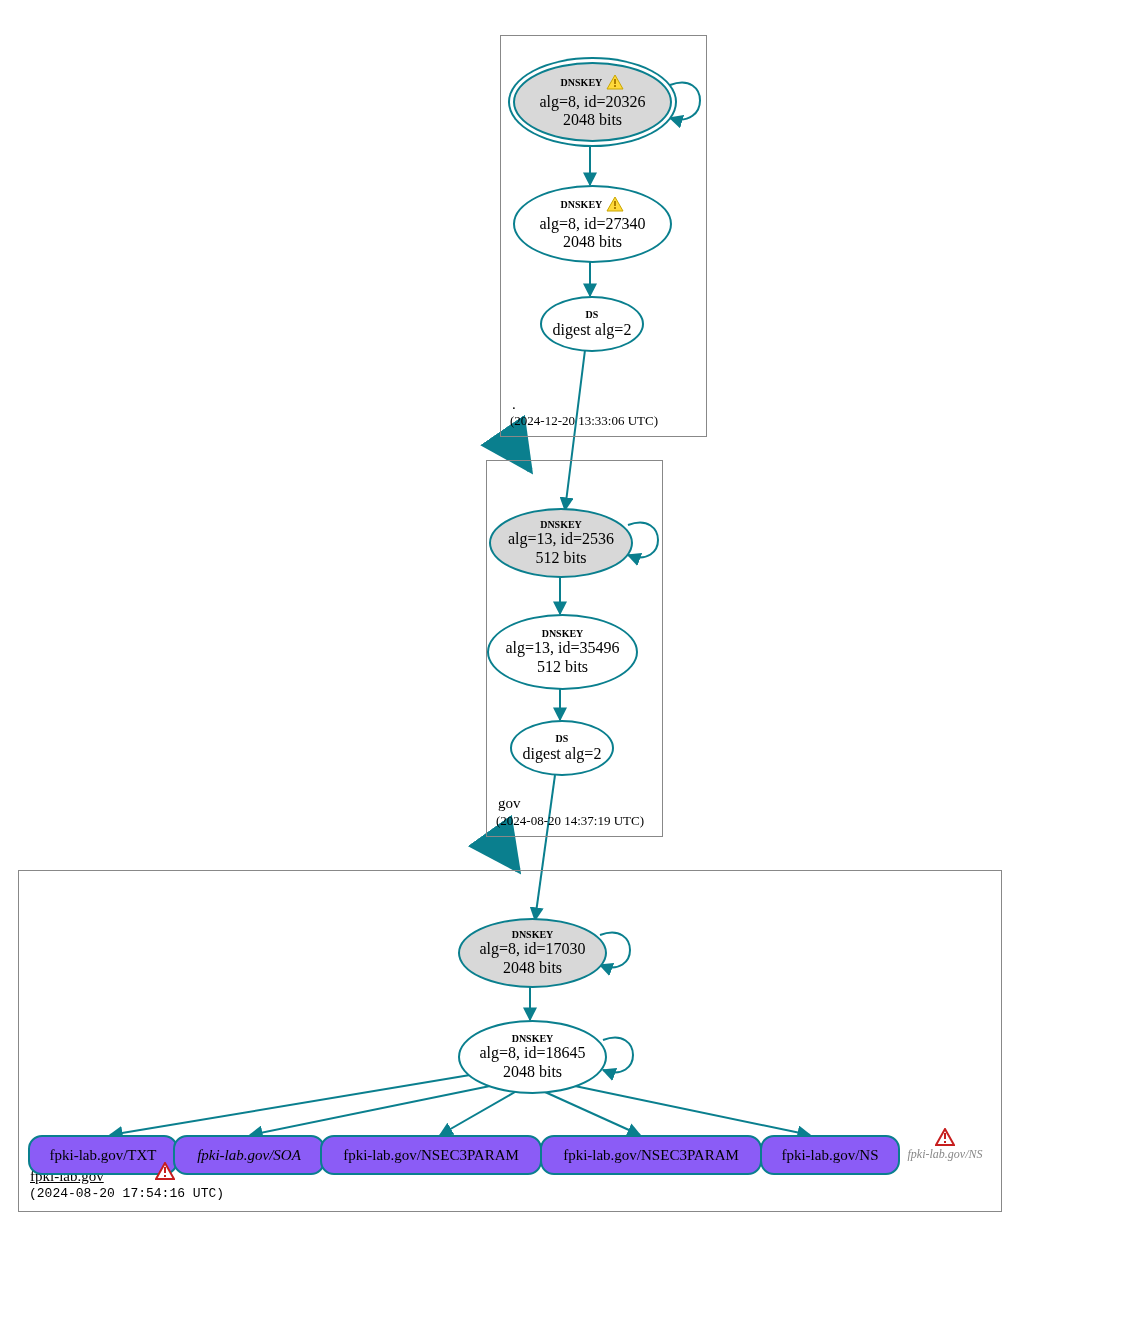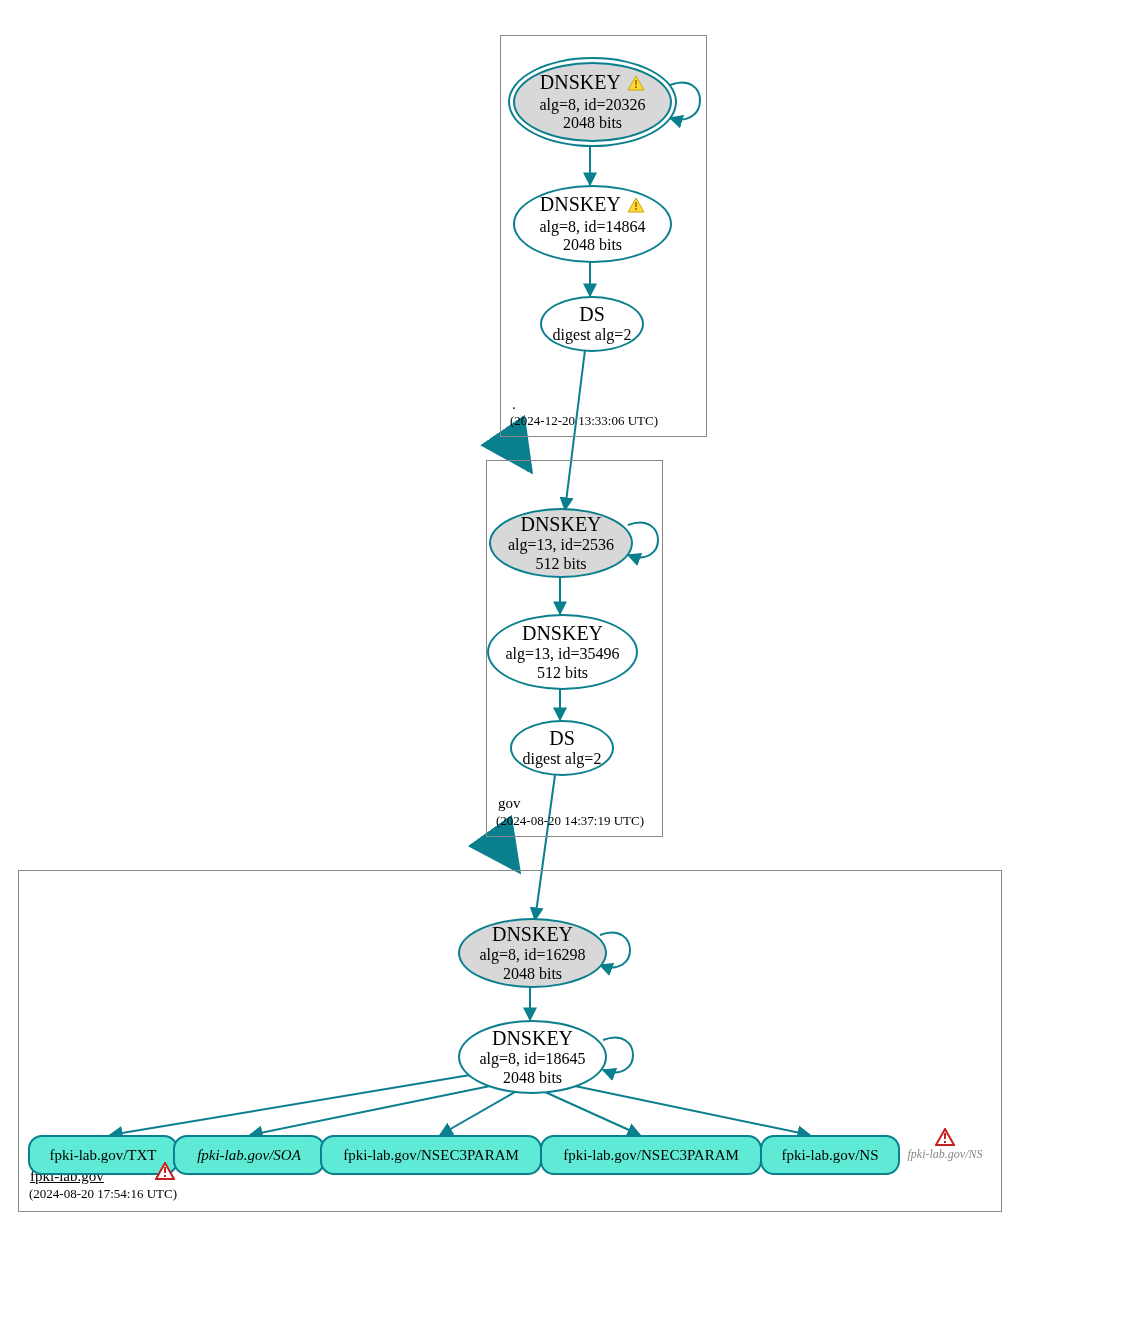--- a/index.html
+++ b/index.html
@@ -38,31 +38,31 @@
     text-align: center;
     line-height: 1.15;
   }
   .node.ksk {
     background: #d8d8d8;
   }
   .node.double {
     box-shadow: 0 0 0 3px #fff, 0 0 0 5px #0a7f8e;
   }
   .node .title {
-    font-size: 20px;
-    font-weight: normal;
+    font-size: 10px;
+    font-weight: bold;
   }
   .node .sub {
     font-size: 16px;
   }
   .rr-box {
     position: absolute;
     border: 2px solid #0a7f8e;
     border-radius: 14px;
-    background: #5eead4;
+    background: #8b5cf6;
     display: flex;
     align-items: center;
     justify-content: center;
     font-size: 15px;
     padding: 0 8px;
     white-space: nowrap;
   }
   .rr-text {
     position: absolute;
     font-size: 12px;
@@ -157,21 +157,21 @@
 <div class="node" style="left:513px; top:185px; width:155px; height:74px;">
   <div class="title"><span>DNSKEY</span>
     <span class="warn-icon">
       <svg width="18" height="16">
           <polygon points="9,1 17,15 1,15" fill="#ffd93b" stroke="#c9a600" stroke-width="1"></polygon>
           <rect x="8" y="5" width="2" height="5" fill="#b08000"></rect>
           <rect x="8" y="11" width="2" height="2" fill="#b08000"></rect>
         </svg>
     </span>
   </div>
-  <div class="sub">alg=8, id=14864</div>
+  <div class="sub">alg=8, id=27340</div>
   <div class="sub">2048 bits</div>
 </div>
 
 <div class="node" style="left:540px; top:296px; width:100px; height:52px;">
   <div class="title">DS</div>
   <div class="sub">digest alg=2</div>
 </div>
 
 <div class="zone-box" style="left:486px; top:460px; width:175px; height:375px;"></div>
 <span class="zone-label" style="left:498px; top:795px;">gov</span>
@@ -189,25 +189,25 @@
   <div class="sub">512 bits</div>
 </div>
 
 <div class="node" style="left:510px; top:720px; width:100px; height:52px;">
   <div class="title">DS</div>
   <div class="sub">digest alg=2</div>
 </div>
 
 <div class="zone-box" style="left:18px; top:870px; width:982px; height:340px;"></div>
 <span class="zone-label" style="left:30px; top:1168px;text-decoration:underline;">fpki-lab.gov</span>
-<span class="zone-timestamp" style="left:29px; top:1186px;">(2024-08-20 17:54:16 UTC)</span>
+<span class="zone-timestamp" style="left:29px; top:1186px;font-family:Liberation Mono, monospace;">(2024-08-20 17:54:16 UTC)</span>
 
 <div class="node ksk" style="left:458px; top:918px; width:145px; height:66px;">
   <div class="title">DNSKEY</div>
-  <div class="sub">alg=8, id=16298</div>
+  <div class="sub">alg=8, id=17030</div>
   <div class="sub">2048 bits</div>
 </div>
 
 <div class="node" style="left:458px; top:1020px; width:145px; height:70px;">
   <div class="title">DNSKEY</div>
   <div class="sub">alg=8, id=18645</div>
   <div class="sub">2048 bits</div>
 </div>
 
 <div class="rr-box" style="left:28px;  top:1135px; width:130px; height:36px;">fpki-lab.gov/TXT</div>

